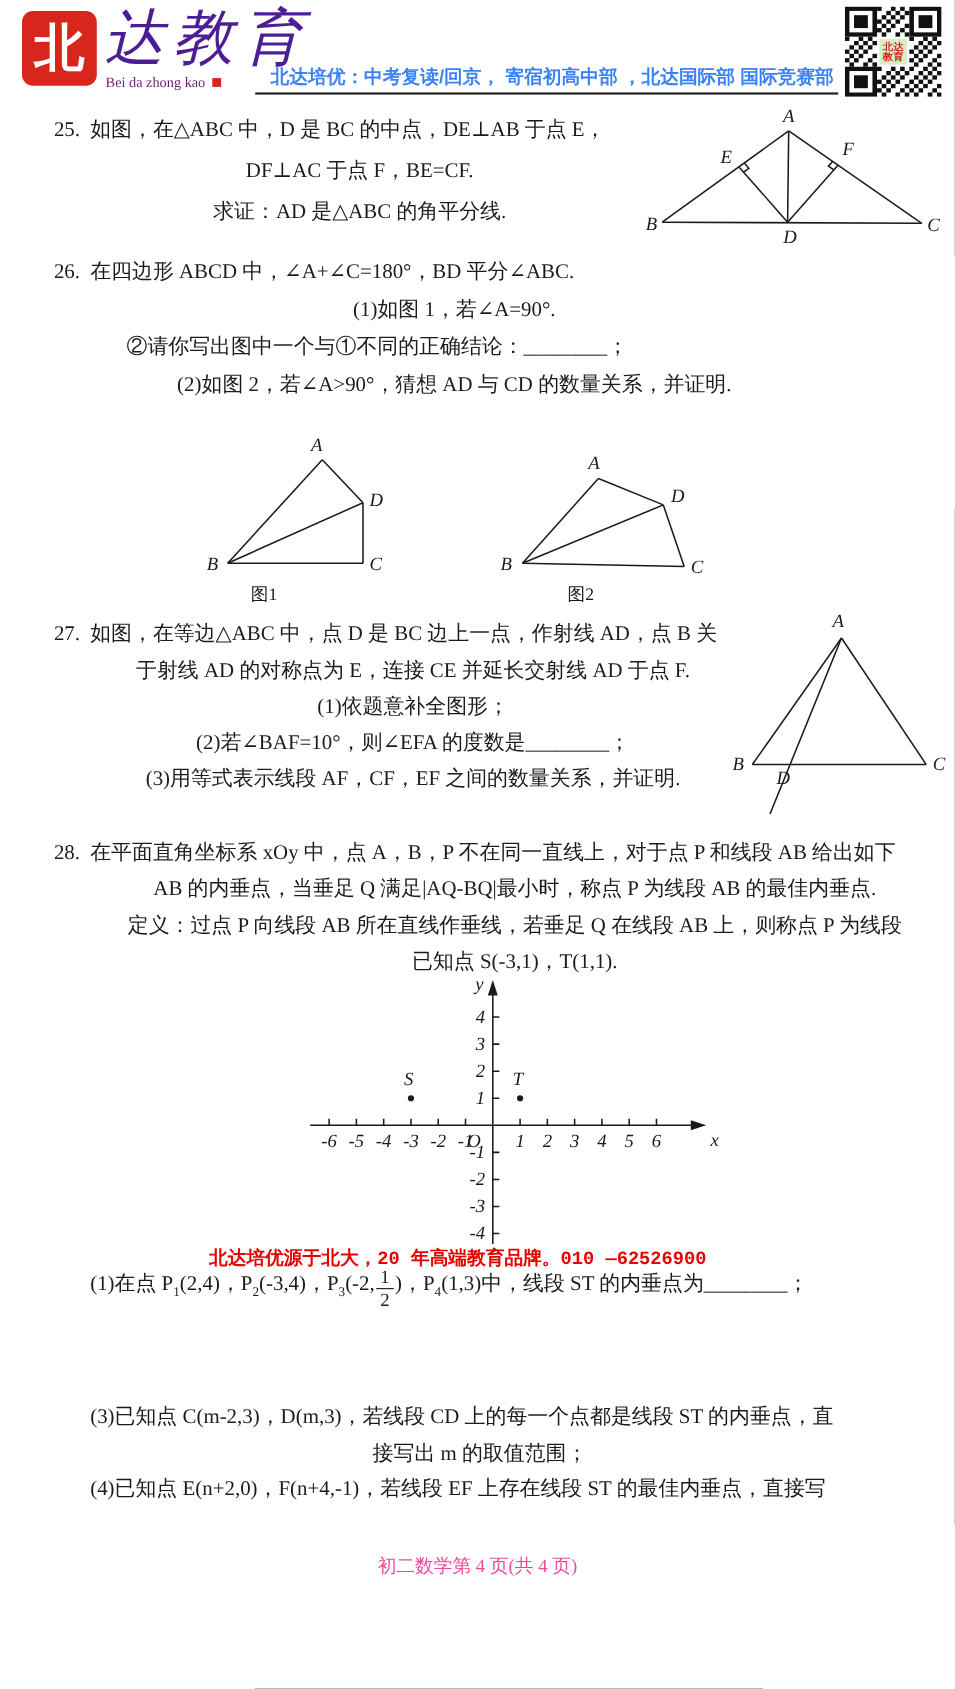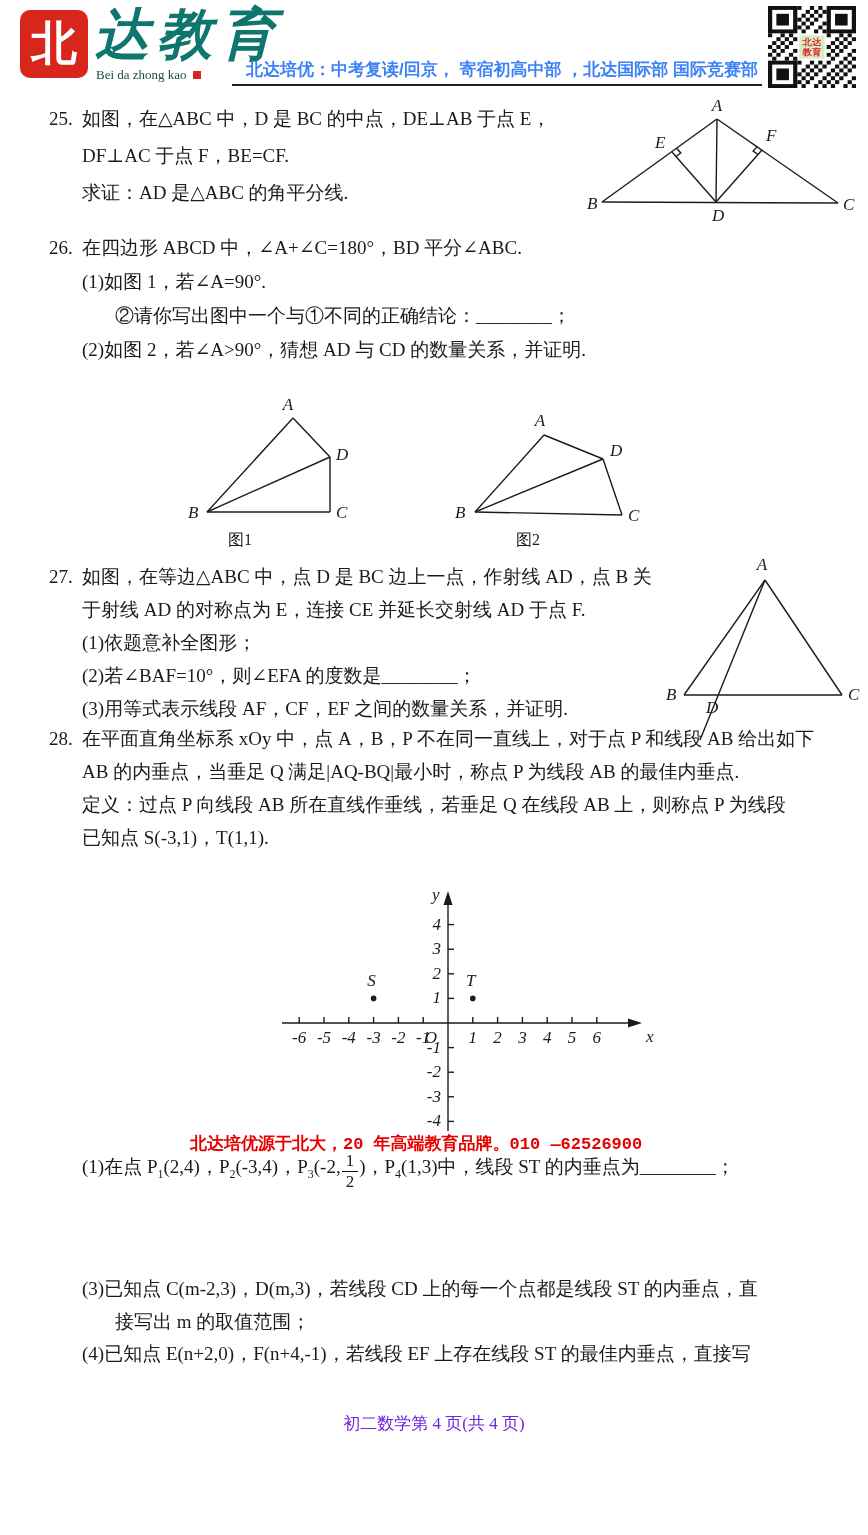--- a/index.html
+++ b/index.html
@@ -2,42 +2,42 @@
 <html><head>
 <meta charset="utf-8">
 <style>
   html,body{margin:0;padding:0;background:#888;}
   .page{position:relative;width:868px;height:1535px;background:#ffffff;overflow:hidden;
         font-family:"Liberation Serif","DejaVu Serif",serif;color:#1b1b1b;}
   
   .logo-seal{position:absolute;left:22px;top:12px;width:64px;height:64px;background:#d9261c;
              border-radius:8px;box-shadow:0 0 0 2px #d9261c;display:flex;align-items:center;justify-content:center;}
   .logo-seal span{color:#fff;font-size:46px;font-weight:bold;line-height:1;}
-  .logo-brand{position:absolute;left:94px;top:2px;font-size:55px;font-weight:bold;color:#0f766e;
+  .logo-brand{position:absolute;left:94px;top:2px;font-size:55px;font-weight:normal;color:#4c1d95;
               letter-spacing:8px;font-style:italic;line-height:66px;}
-  .logo-sub{position:absolute;left:96px;top:67px;font-size:13px;color:#14532d;}
+  .logo-sub{position:absolute;left:96px;top:67px;font-size:13px;color:#701a75;}
   .red-square{display:inline-block;width:8px;height:8px;background:#d9261c;margin-left:6px;}
   .tagline{position:absolute;left:246px;top:58px;font-size:17px;font-weight:bold;color:#3b82f6;
            font-family:"Liberation Sans","DejaVu Sans",sans-serif;}
   .header-rule{position:absolute;left:232px;top:84px;width:530px;height:2px;background:#222;}
   .qr-svg{position:absolute;left:768px;top:6px;}
   
   .prob{position:absolute;font-size:19px;}
   .tline{white-space:nowrap;margin-left:25px;}
   .pnum{display:inline-block;width:33px;}
-  .ind1{padding-left:33px;}
+  .ind1{padding-left:33px;text-align:center;}
   .ind2{padding-left:66px;}
   .fig{position:absolute;}
   .fig text{font-size:17px;font-style:italic;fill:#1b1b1b;font-family:"Liberation Serif",serif;}
   .fig text.cap{font-style:normal;font-size:16px;}
   .fig line,.fig path,.fig polyline{stroke:#1b1b1b;stroke-width:1.4;fill:none;}
   
   .promo{position:absolute;left:190px;top:1132px;font-size:17px;font-weight:bold;color:#e60000;
          font-family:Liberation Mono, monospace;}
-  .footer{position:absolute;left:0;top:1412px;width:868px;text-align:center;font-size:17px;color:#6d28d9;}
+  .footer{position:absolute;left:0;top:1412px;width:868px;text-align:center;font-size:17px;color:#ec4899;}
   
   .sub28{position:absolute;font-size:19px;}
   sub.ss{font-size:12px;vertical-align:-5px;}
   .frac{display:inline-block;text-align:center;vertical-align:-14px;line-height:1.05;font-size:17px;margin:0 1px;}
   .frac .num{display:block;border-bottom:1.4px solid #111;padding:0 4px 1px;}
   .frac .den{display:block;padding-top:1px;}
 </style>
 </head>
 <body>
 
@@ -251,21 +251,21 @@
       <line x1="105" y1="30" x2="182" y2="145"></line>
       <line x1="24" y1="145" x2="182" y2="145"></line>
       <line x1="105" y1="30" x2="40" y2="190"></line>
     </g>
     <text x="102" y="20" text-anchor="middle">A</text>
     <text x="6" y="150">B</text>
     <text x="188" y="150">C</text>
     <text x="46" y="163">D</text>
   </svg>
 
-  <div class="prob" id="p28" style="left:24px;top:722px;width:830px;line-height:33px;">
+  <div class="prob" id="p28" style="left:24px;top:759px;width:830px;line-height:33px;">
     <div class="tline"><span class="pnum">28.</span><span>在平面直角坐标系 xOy 中，点 A，B，P 不在同一直线上，对于点 P 和线段 AB 给出如下</span></div>
     <div class="tline ind1"><span>AB 的内垂点，当垂足 Q 满足|AQ-BQ|最小时，称点 P 为线段 AB 的最佳内垂点.</span></div>
     <div class="tline ind1"><span>定义：过点 P 向线段 AB 所在直线作垂线，若垂足 Q 在线段 AB 上，则称点 P 为线段</span></div>
     <div class="tline ind1"><span>已知点 S(-3,1)，T(1,1).</span></div>
   </div>
 
   <svg class="fig" style="left:262px;top:884px;" width="395" height="258" viewBox="0 0 395 258">
     <g id="coord-g">
         <line x1="20" y1="139" x2="372" y2="139" stroke="#1b1b1b" stroke-width="1.5"></line>
         <line x1="186" y1="247" x2="186" y2="14" stroke="#1b1b1b" stroke-width="1.5"></line>

